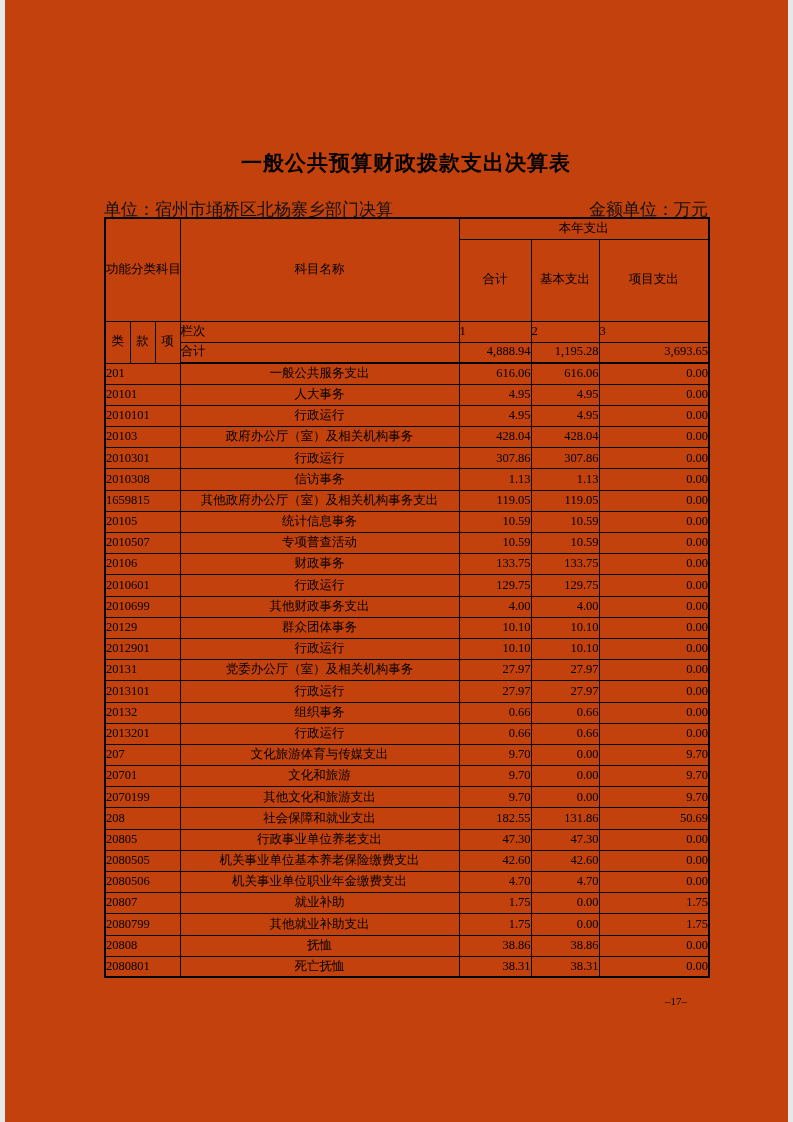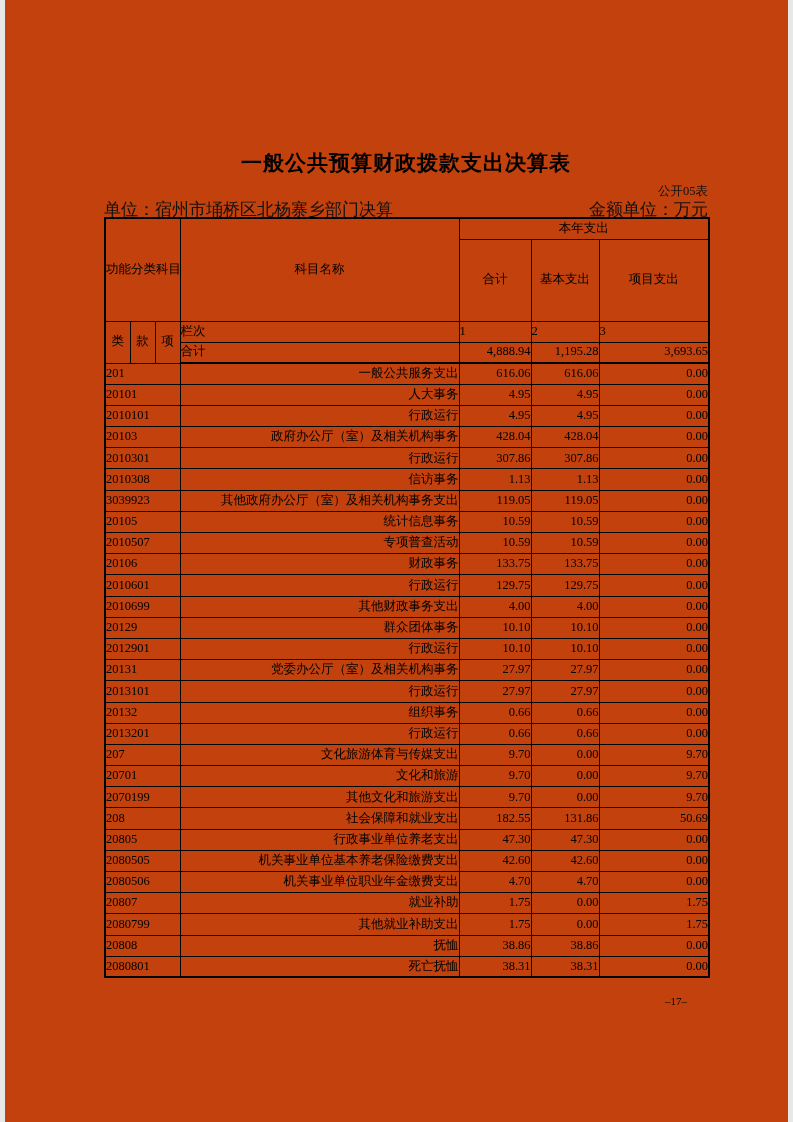--- a/index.html
+++ b/index.html
@@ -67,42 +67,41 @@
   tr.h-row1 { height: 21px; }
   tr.h-row2 { height: 82px; }
   tr.h-row3 { height: 21px; }
   tr.h-row4 { height: 21px; }
   tbody tr { height: 21.2px; padding-left: 44px; }
   th.center, td.center { }
   th.wrap { white-space: normal; line-height: 1.45; }
   td.num { text-align: right; padding-right: 8px; font-family: "Liberation Serif", "DejaVu Serif", serif; }
   td.bold { font-weight: bold; }
   td.code { text-align: left; padding-left: 6px; }
-  td.name { text-align: right; }
+  td.name { text-align: center; }
   td.indent0 { padding-left: 6px; }
   td.indent1 { padding-left: 32px; }
   tr.h-row4 td { border-bottom: 2px solid #000000; }
   .page-number {
     position: absolute;
     top: 995px;
     left: 636px;
     width: 70px;
     text-align: center;
     font-size: 11px;
     color: #000000;
   }
 </style>
 </head>
 <body>
 
 <div class="page">
 
   <div class="doc-title">一般公共预算财政拨款支出决算表</div>
 
-  <div class="table-code-line">公开05表</div>
 
   <div class="meta-line">
     <span>单位：宿州市埇桥区北杨寨乡部门决算</span>
     <span>金额单位：万元</span>
   </div>
 
   <table class="fin-table">
     <colgroup>
       <col style="width:25px">
         <col style="width:25px">
@@ -176,21 +175,21 @@
           <td class="num">0.00</td>
         </tr>
         <tr>
           <td class="code" colspan="3">2010308</td>
           <td class="name indent1">信访事务</td>
           <td class="num">1.13</td>
           <td class="num">1.13</td>
           <td class="num">0.00</td>
         </tr>
         <tr>
-          <td class="code" colspan="3">3039923</td>
+          <td class="code" colspan="3">1659815</td>
           <td class="name indent1">其他政府办公厅（室）及相关机构事务支出</td>
           <td class="num">119.05</td>
           <td class="num">119.05</td>
           <td class="num">0.00</td>
         </tr>
         <tr>
           <td class="code" colspan="3">20105</td>
           <td class="name indent0">统计信息事务</td>
           <td class="num">10.59</td>
           <td class="num">10.59</td>

